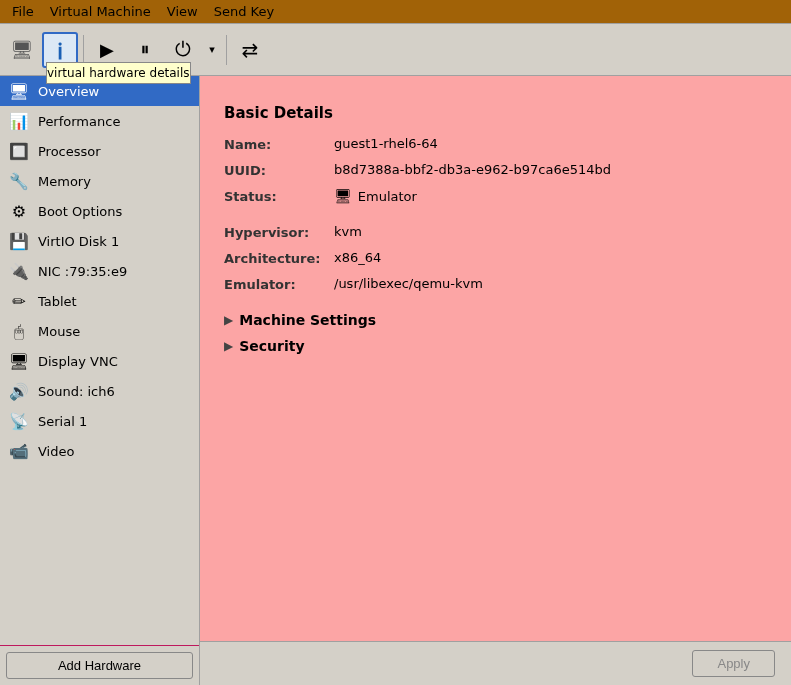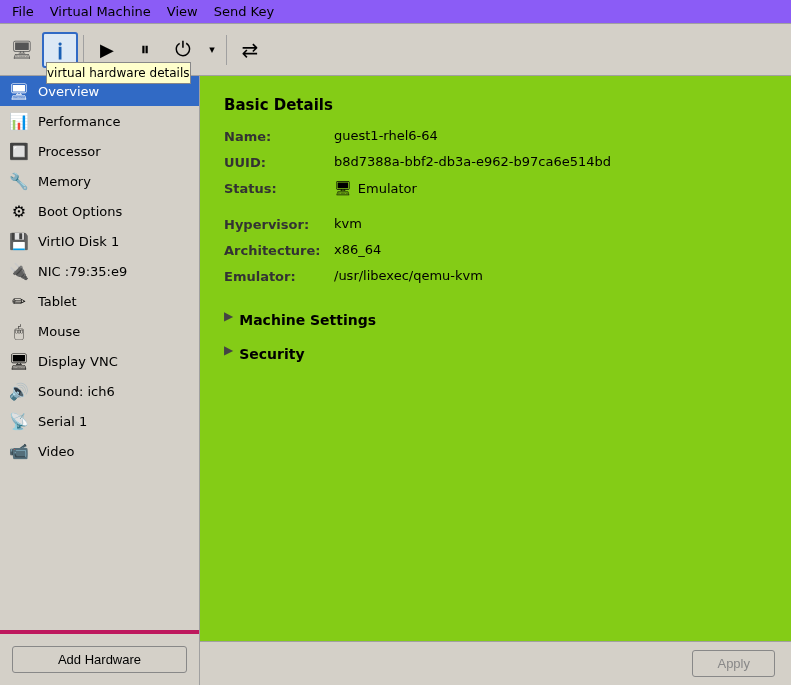--- a/index.html
+++ b/index.html
@@ -7,21 +7,21 @@
       font-family: 'DejaVu Sans', Arial, sans-serif;
       font-size: 13px;
       background: #d4d0c8;
       width: 791px;
       height: 685px;
       overflow: hidden;
     }
 
     
     .menubar {
-      background: #8b5cf6;
+      background: #a16207;
       display: flex;
       align-items: center;
       padding: 2px 4px;
       border-bottom: 1px solid #a0a0a0;
       height: 24px;
     }
     .menubar-item {
       padding: 2px 8px;
       cursor: pointer;
       font-size: 13px;
@@ -98,38 +98,38 @@
       height: 22px;
       display: flex;
       align-items: center;
       justify-content: center;
       font-size: 16px;
       flex-shrink: 0;
     }
     .sidebar-label { font-size: 13px; }
 
     .sidebar-footer {
-      padding: 12px;
-      border-top: 4px solid #be185d;
+      padding: 6px;
+      border-top: 1px solid #be185d;
     }
     .add-hw-btn {
       width: 100%;
       padding: 5px;
       background: #d4d0c8;
       border: 1px solid #888;
       cursor: pointer;
       font-size: 13px;
       border-radius: 3px;
     }
 
     
     .content {
       flex: 1;
-      background: #84cc16;
-      padding: 20px 24px;
+      background: #fca5a5;
+      padding: 28px 24px;
       overflow-y: auto;
     }
 
     .section-title {
       font-size: 15px;
       font-weight: bold;
       margin-bottom: 14px;
       color: #000;
     }
 
@@ -181,21 +181,20 @@
       cursor: pointer;
       margin-bottom: 6px;
     }
     .expand-arrow {
       font-size: 12px;
       color: #444;
     }
     .expandable-title {
       font-size: 14px;
       font-weight: bold;
-      margin-top: 8px;
     }
     .apply-btn {
       padding: 5px 24px;
       background: #d4d0c8;
       border: 1px solid #888;
       cursor: pointer;
       font-size: 13px;
       border-radius: 3px;
       color: #888;
     }

